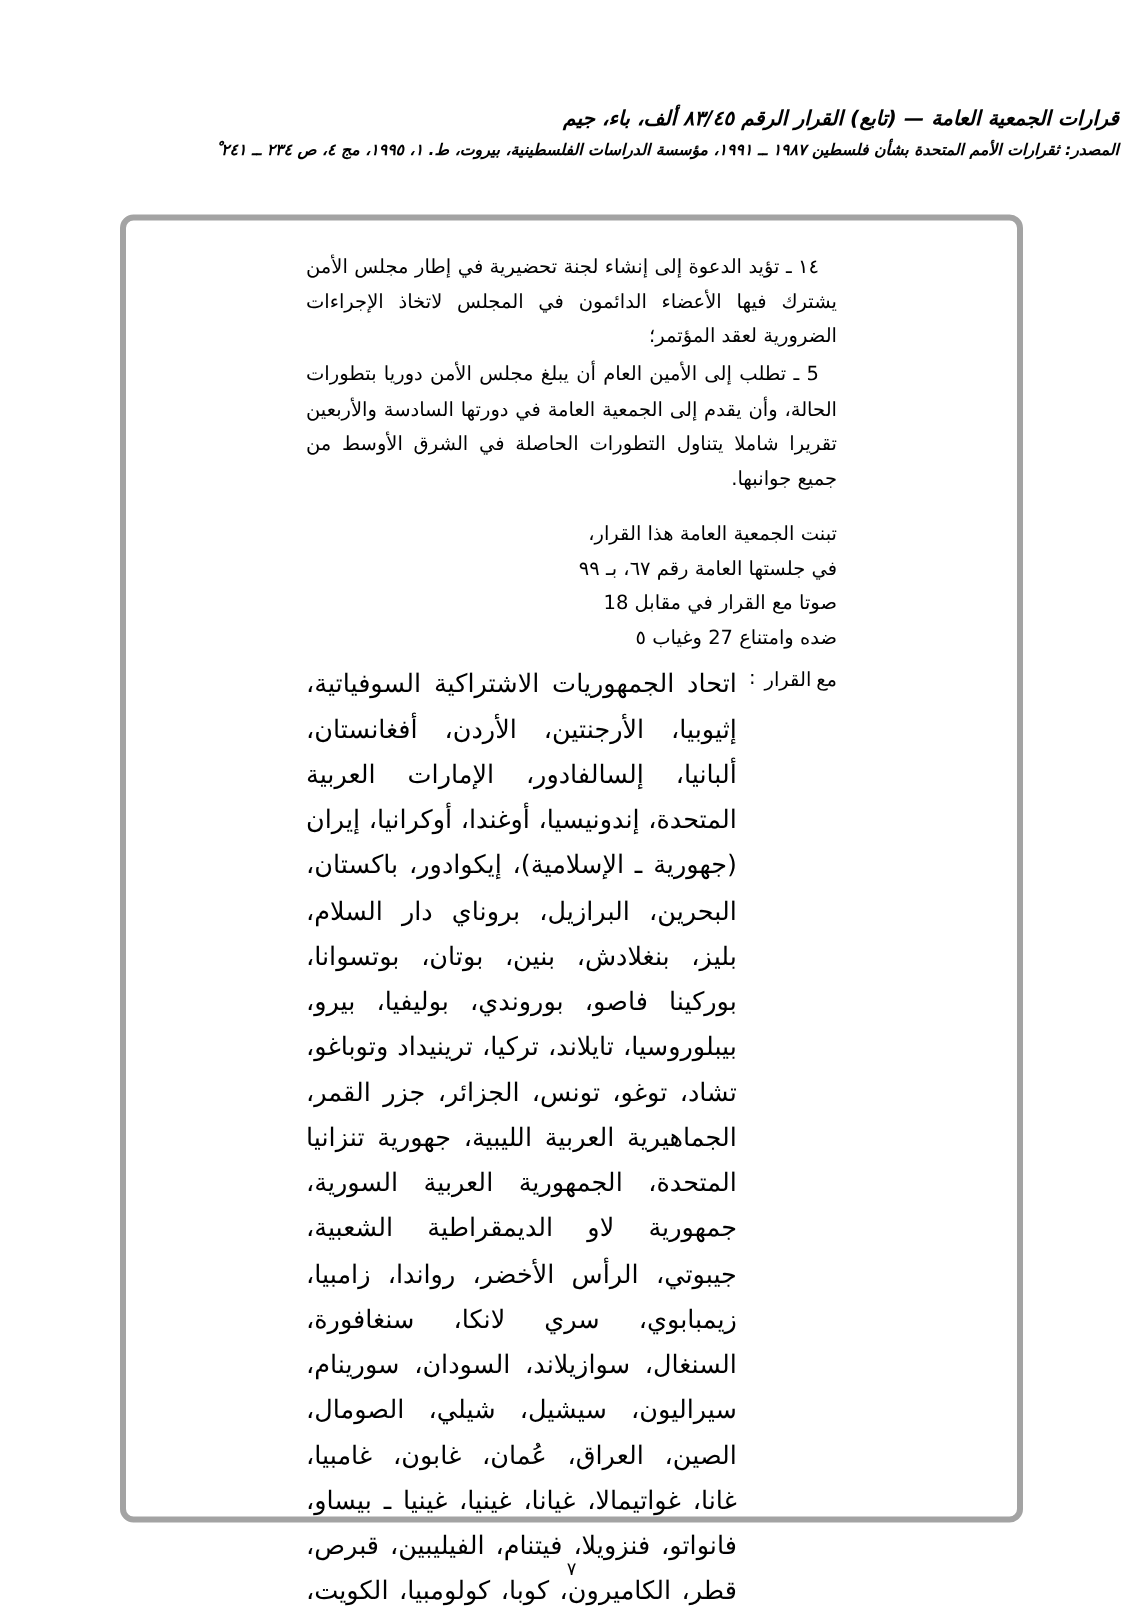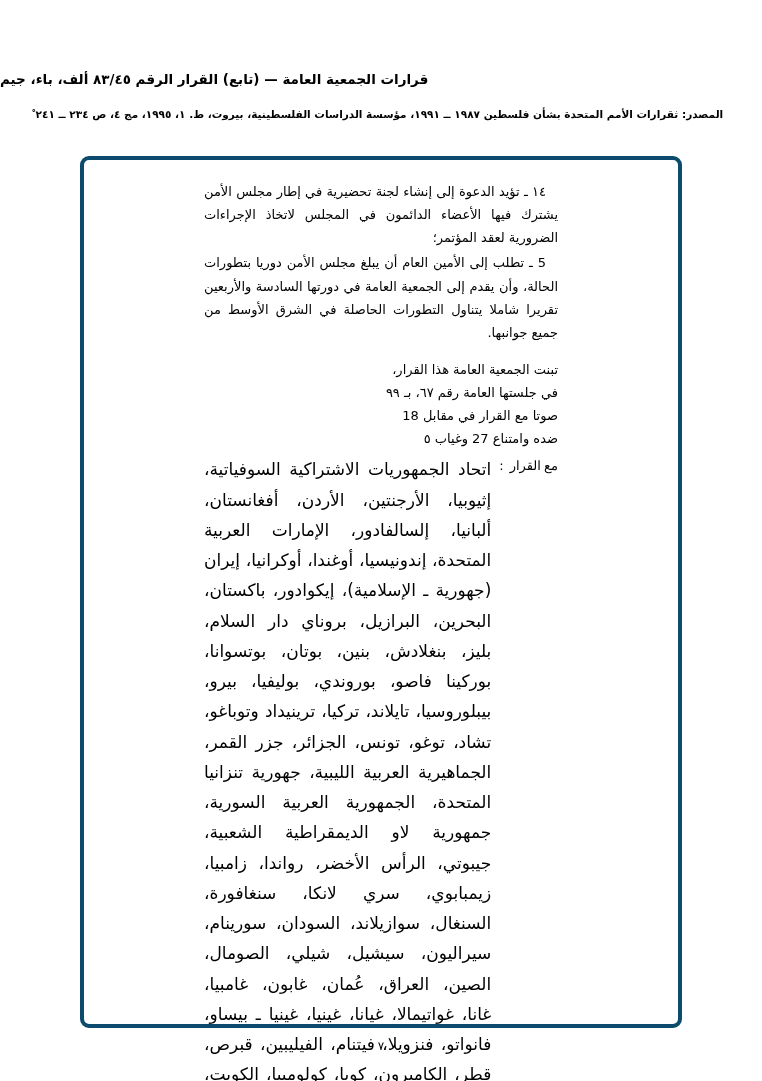--- a/index.html
+++ b/index.html
@@ -19,44 +19,45 @@
     width: 762px;
     height: 1081px;
     position: relative;
     box-sizing: border-box;
   }
   .header-block {
     position: absolute;
     top: 70px;
     left: 0;
     right: 16px;
-    text-align: left;
+    text-align: right;
+    font-style: italic;
   }
   .doc-title {
     font-size: 13.5px;
     font-weight: bold;
     letter-spacing: 0px;
     line-height: 1.4;
     direction: rtl;
   }
   .doc-source {
     font-size: 10.5px;
     font-weight: bold;
-    margin-top: 18px;
+    margin-top: 4px;
     direction: rtl;
     line-height: 1.4;
     padding-left: 32px;
   }
   .frame {
     position: absolute;
-    top: 156px;
+    top: 143px;
     left: 80px;
     width: 602px;
     height: 872px;
-    border: 4px solid #0c4a6e;
+    border: 4px solid #a3a3a3;
     border-radius: 9px;
     box-sizing: border-box;
     background: #ffffff;
   }
   .content {
     position: absolute;
     top: 20px;
     right: 120px;
     left: 120px;
     direction: rtl;

